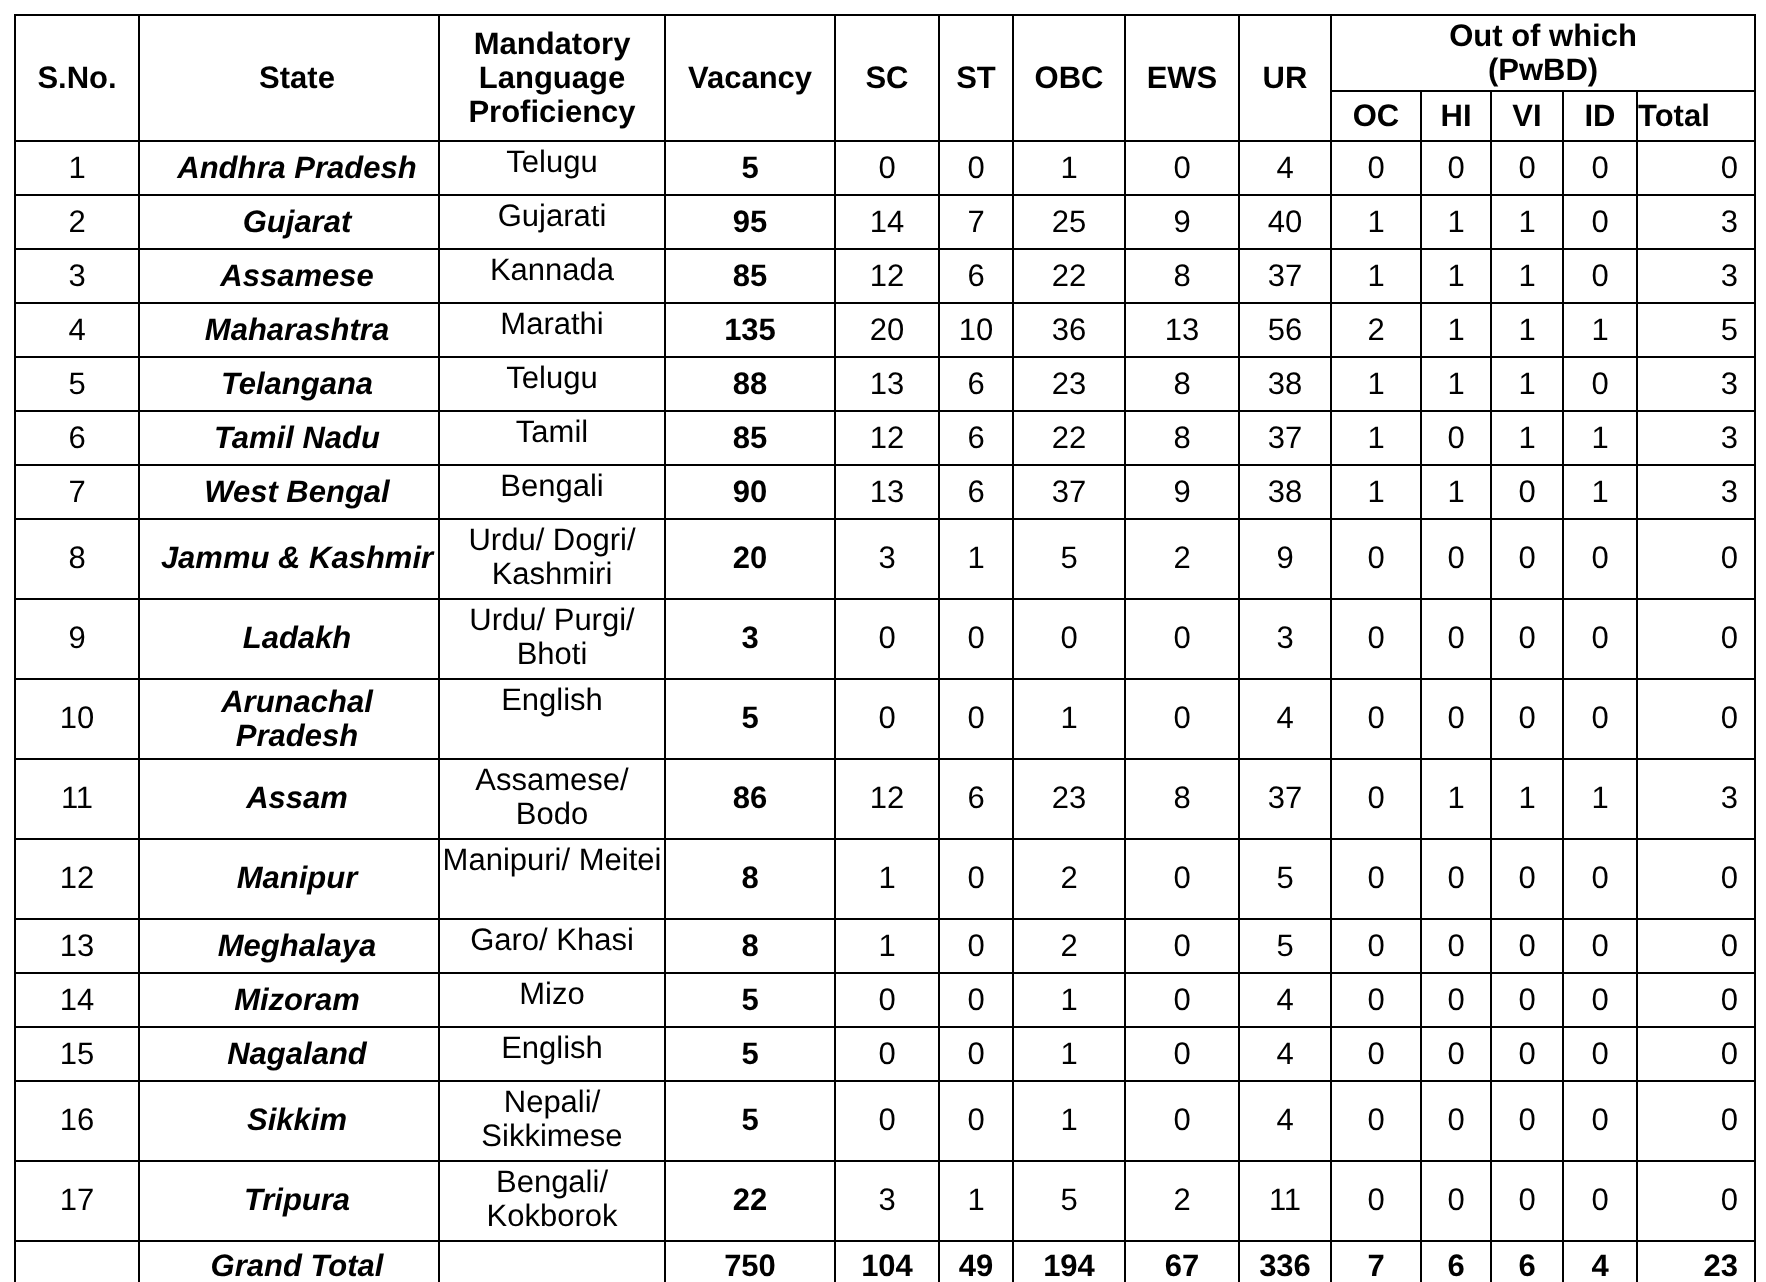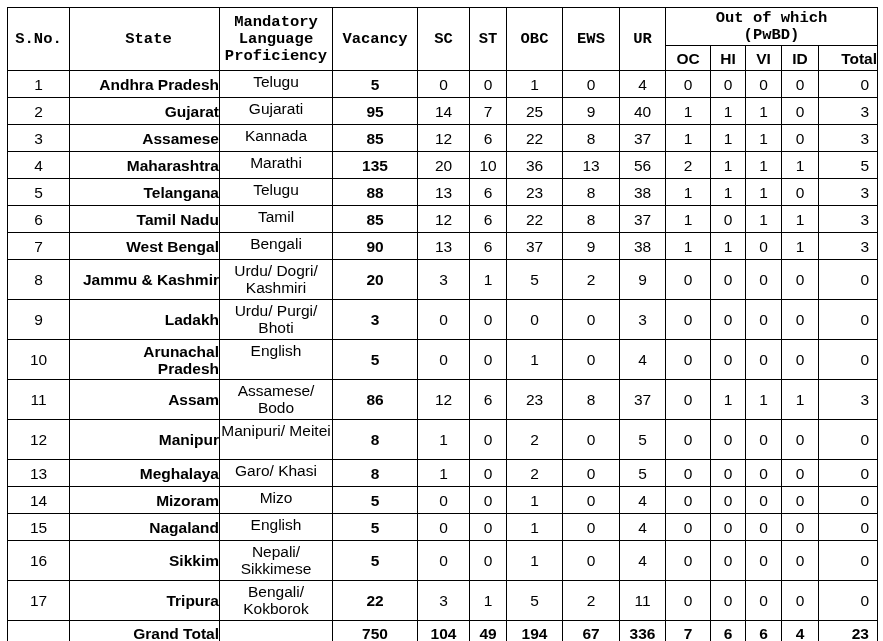--- a/index.html
+++ b/index.html
@@ -3,27 +3,27 @@
 <meta charset="utf-8">
 <style>
   html, body { margin: 0; padding: 0; background: #ffffff; }
   body { width: 883px; height: 641px; position: relative; overflow: hidden;
          font-family: "Liberation Sans", sans-serif; color: #000; }
   table { position: absolute; left: 7px; top: 7px; border-collapse: collapse;
           table-layout: fixed; width: 870px; }
   td, th { border: 1.5px solid #000; padding: 0; font-size: 15.5px; line-height: 17px;
            text-align: center; vertical-align: middle; overflow: hidden; }
   th { font-weight: bold; }
-  .h1 th { height: 37px; font-family: Liberation Mono, monospace; }
+  .h1 th { height: 37px; }
   .h2 th { height: 24px; }
-  td.state { text-align: right; padding-left: 8px; font-weight: bold; }
+  td.state { text-align: center; padding-left: 8px; font-weight: bold; font-style: italic; }
   td.lang { vertical-align: top; padding-top: 2px; }
   td.vac { font-weight: bold; }
   td.tot { text-align: right; padding-right: 8px; }
-  th.tot { text-align: right; }
+  th.tot { text-align: left; }
   th.left { text-align: center; padding-left: 8px; }
   tr.r1 td { height: 24px; }
   tr.r2 td { height: 37px; }
   tr.gt td { font-weight: bold; height: 24px; }
 </style>
 </head>
 <body>
 
 <table>
   <colgroup>

